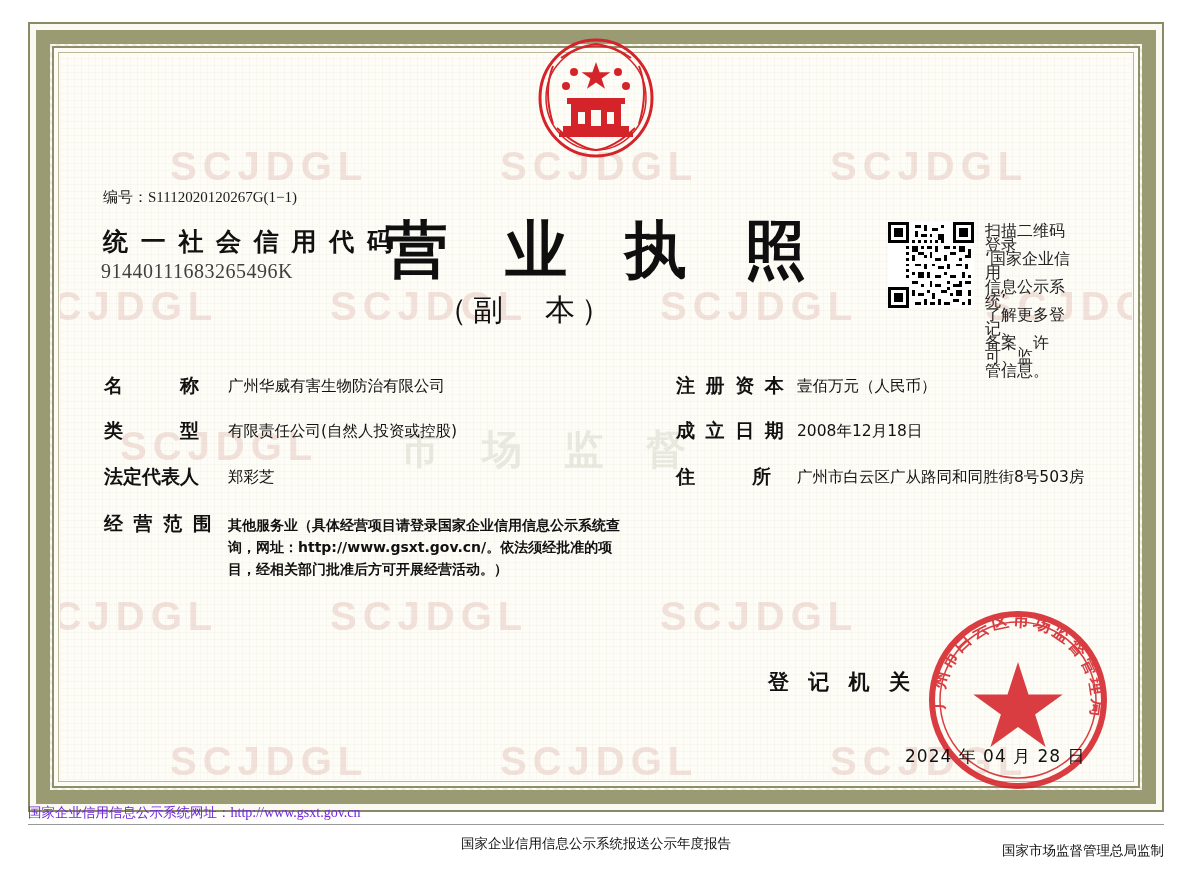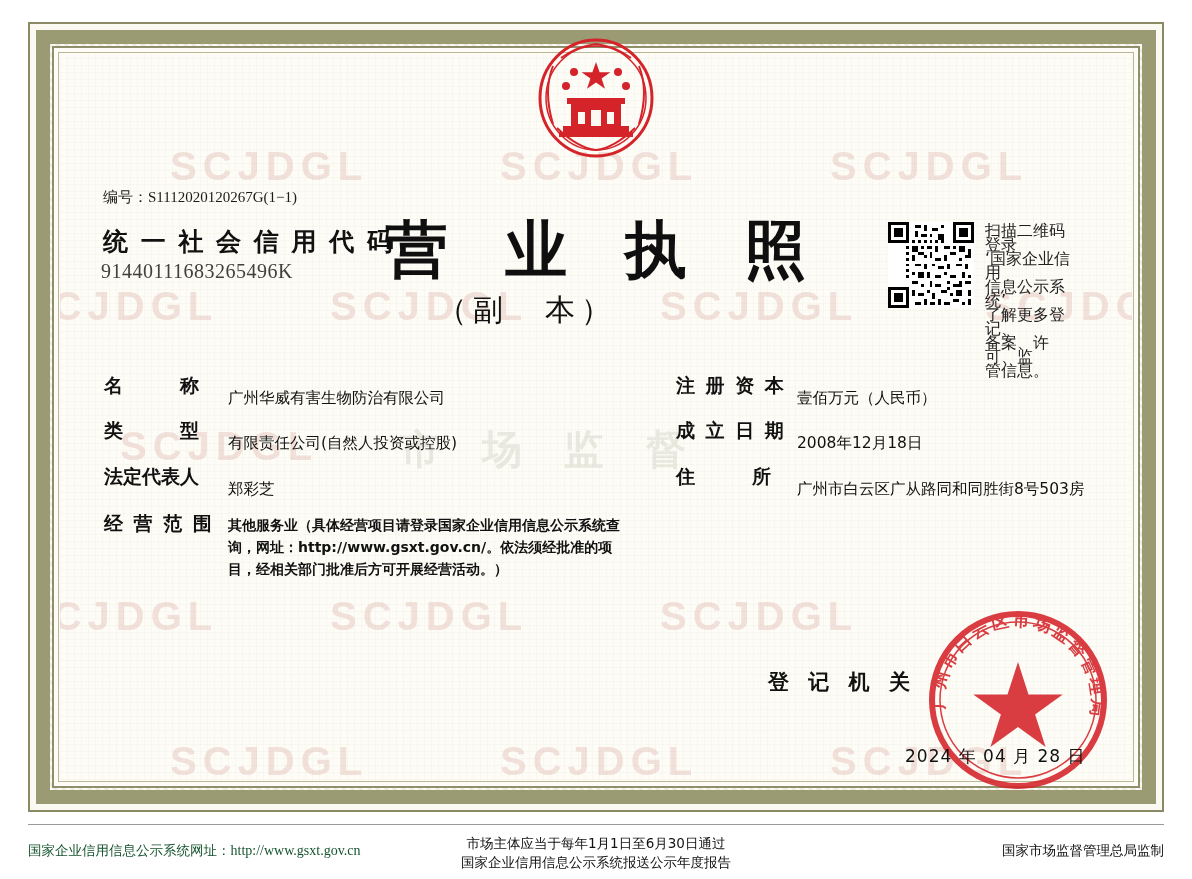--- a/index.html
+++ b/index.html
@@ -194,21 +194,20 @@
     font-weight: bold;
     color: #111;
     white-space: nowrap;
   }
   .field-value {
     position: absolute;
     font-family: "DejaVu Sans", sans-serif;
     font-size: 15.5px;
     color: #111;
     white-space: nowrap;
-    margin-top: 12px;
   }
   .field-value-multi {
     position: absolute;
     font-family: "DejaVu Sans", sans-serif;
     font-size: 14px;
     line-height: 22px;
     color: #111;
     width: 400px;
     white-space: normal;
   }
@@ -248,24 +247,24 @@
   
   .footer-divider {
     position: absolute;
     left: 28px; top: 824px;
     width: 1136px;
     height: 1px;
     background: #999;
   }
   .footer-left {
     position: absolute;
-    left: 28px; top: 842px;
+    left: 28px; top: 804px;
     font-family: "DejaVu Sans", sans-serif;
     font-size: 13.5px;
-    color: #14532d;
+    color: #6d28d9;
     white-space: nowrap;
   }
   .footer-left .url {
     font-family: "Liberation Serif", serif;
     font-size: 14px;
   }
   .footer-center {
     position: absolute;
     left: 0; top: 834px;
     width: 1192px;
@@ -504,18 +503,17 @@
     </svg>
   </div>
 
   <div class="date-line">2024 年  04 月  28 日</div>
 
   <div class="footer-divider"></div>
   <div class="footer-left">
     <span>国家企业信用信息公示系统网址：</span><span class="url">http://www.gsxt.gov.cn</span>
   </div>
   <div class="footer-center">
-    <div>市场主体应当于每年1月1日至6月30日通过</div>
     <div>国家企业信用信息公示系统报送公示年度报告</div>
   </div>
   <div class="footer-right">国家市场监督管理总局监制</div>
 
 </div>
 
 </body></html>

